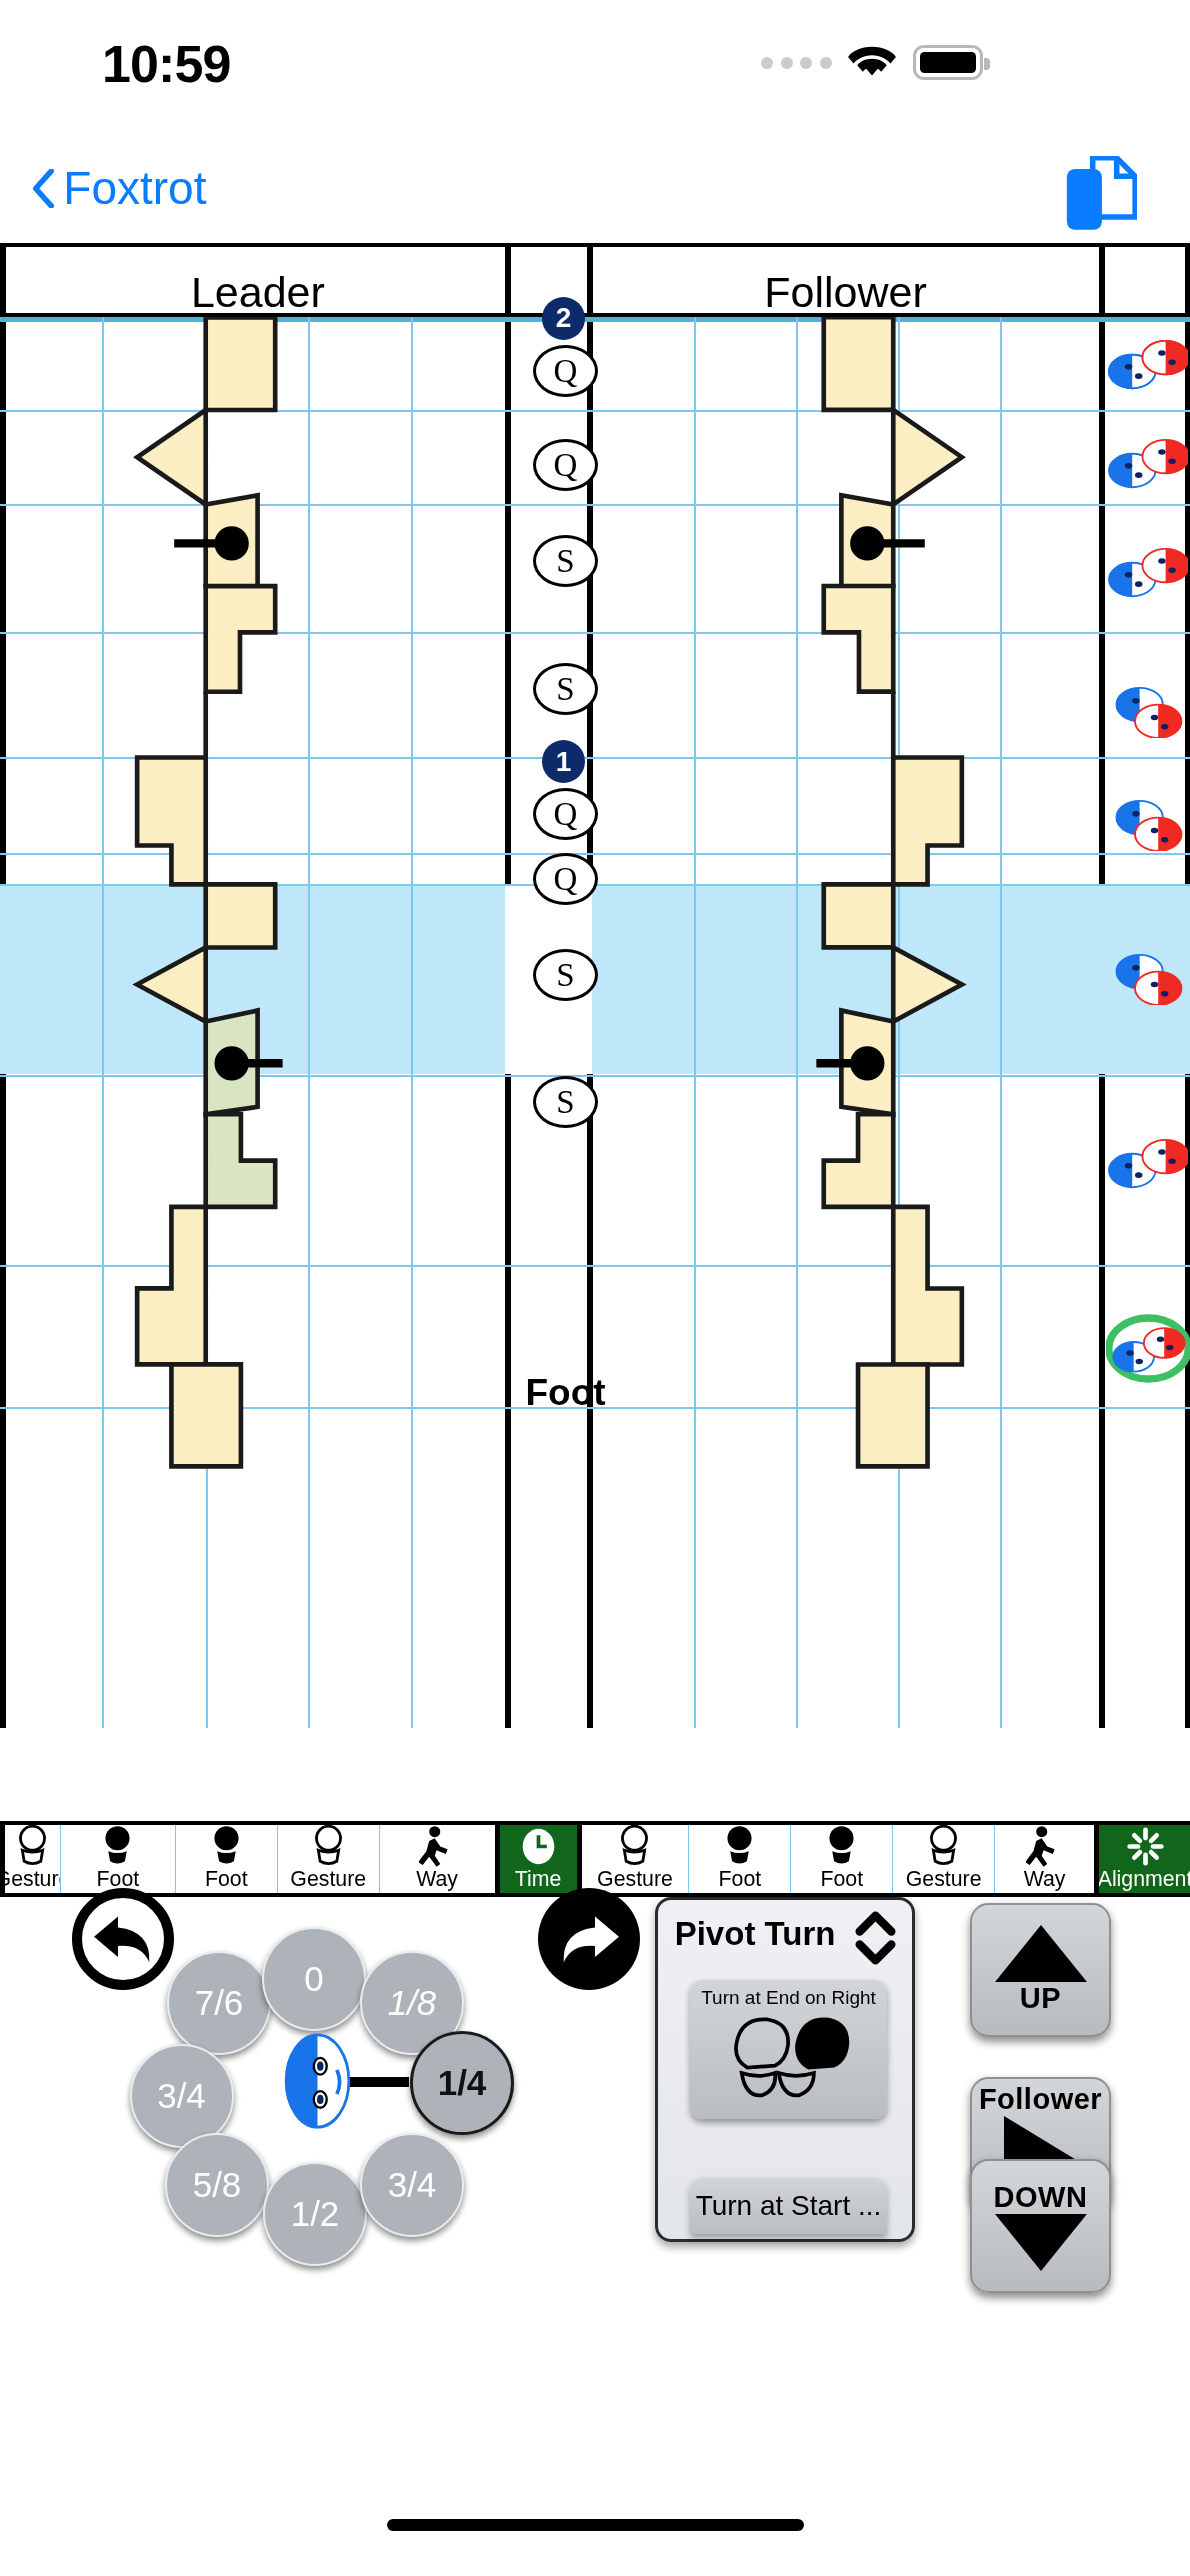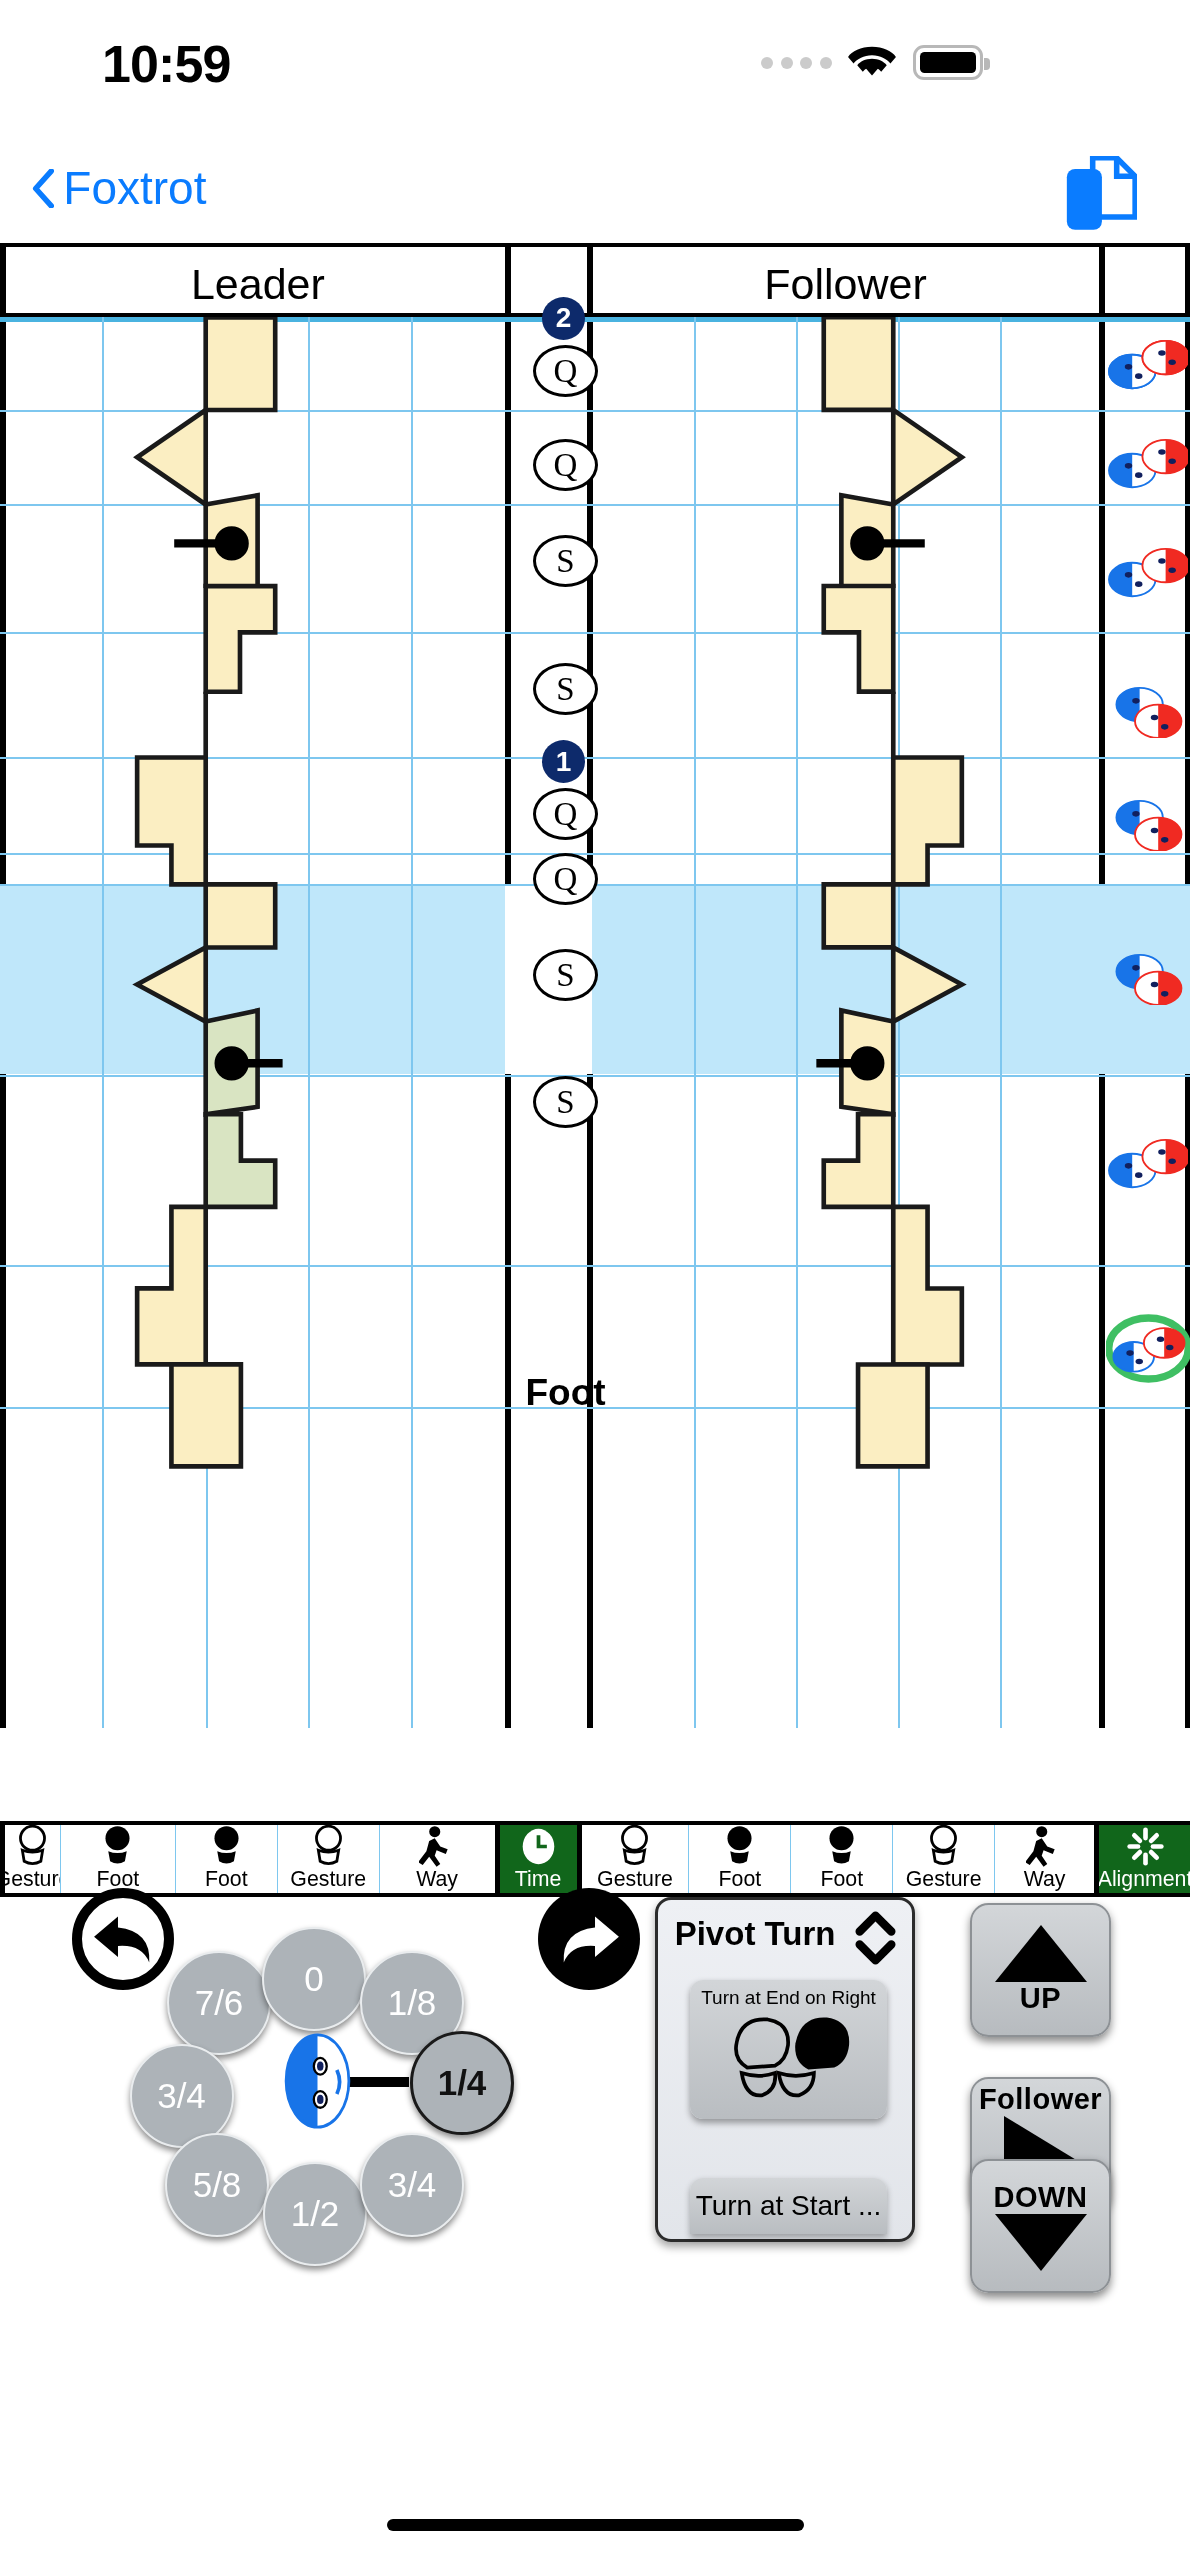--- a/index.html
+++ b/index.html
@@ -54,21 +54,21 @@
     position:absolute;right:54px;top:16.7px;width:72px;height:76px;cursor:pointer;
   }
 
   
   .sheet{
     position:absolute;left:0;top:243px;width:1191px;height:1582px;
     border-top:4.6px solid #000;border-bottom:4.6px solid #000;
     background:#fff;box-sizing:border-box;
   }
   .colhead{
-    position:absolute;left:0;top:0;width:1191px;height:70px;
+    position:absolute;left:0;top:8px;width:1191px;height:70px;
     box-sizing:border-box;
   }
   .colhead .ttl{
     position:absolute;top:13px;text-align:center;
     font-size:43px;color:#000;
   }
   .colhead .ttl.leader{left:7.4px;width:501px;}
   .colhead .ttl.follower{left:593px;width:505px;}
 
   
@@ -587,21 +587,21 @@
 </div>
 <div class="redo-btn">
   <svg width="67" height="57" viewBox="0 0 72 62">
     <path d="M42 6 L68 28 L42 50 L42 38 Q16 36 8 56 Q6 22 42 18 Z" fill="#fff"></path>
   </svg>
 </div>
 
 <div class="dial">
   <div class="chip" style="left:56px;top:50px;">7/6</div>
   <div class="chip" style="left:151px;top:26px;">0</div>
-  <div class="chip" style="left:249px;top:50px;">1/8</div>
+  <div class="chip" style="left:249px;top:50px;font-style:italic;">1/8</div>
   <div class="chip" style="left:18.5px;top:143px;">3/4</div>
   <div class="chip sel" style="left:299px;top:130px;">1/4</div>
   <div class="chip" style="left:54px;top:232px;">5/8</div>
   <div class="chip" style="left:152px;top:261px;">1/2</div>
   <div class="chip" style="left:249px;top:232px;">3/4</div>
   <div class="dial-arm"></div>
   <svg class="dial-center" viewBox="0 0 74 104">
     <ellipse cx="37" cy="52" rx="34" ry="50" fill="#1874e8"></ellipse>
     <path d="M37 2 a34 50 0 0 1 0 100 Z" fill="#fff"></path>
     <ellipse cx="37" cy="52" rx="34" ry="50" fill="none" stroke="#1874e8" stroke-width="3"></ellipse>

